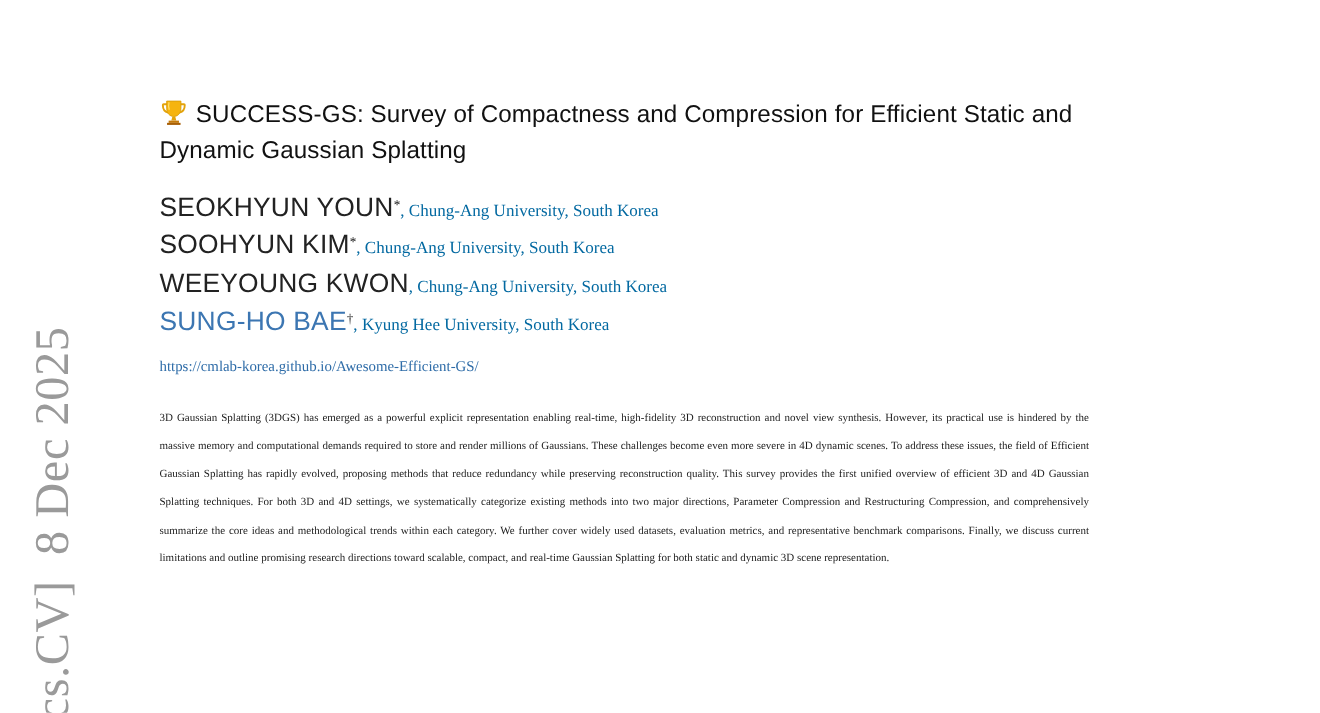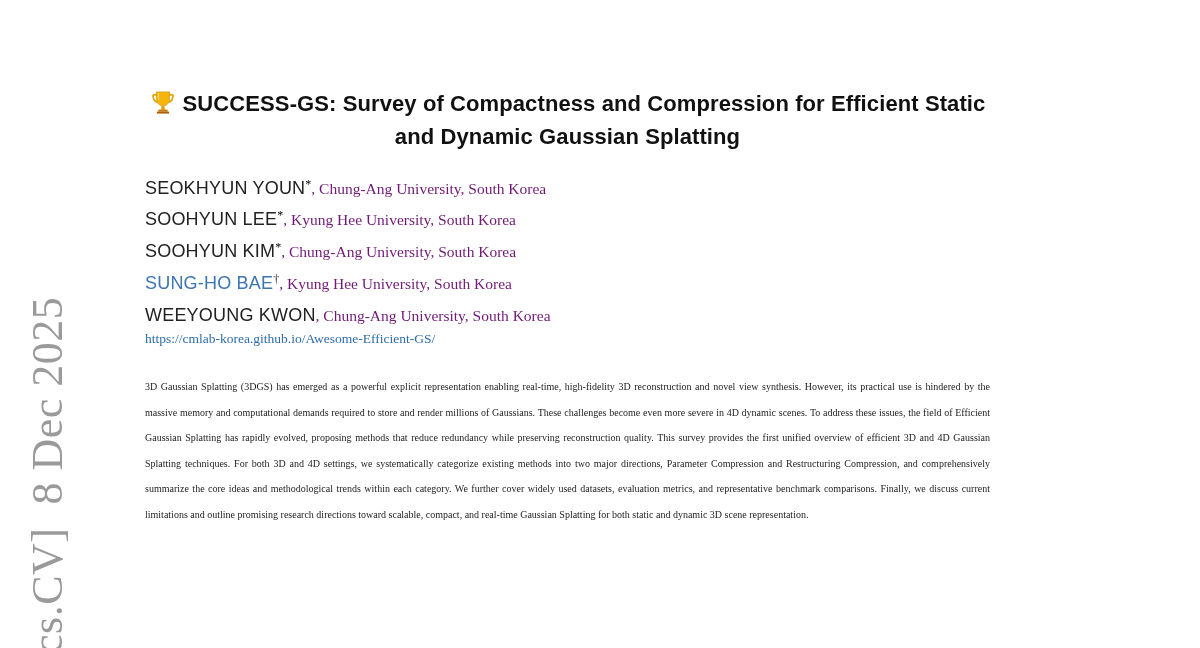--- a/index.html
+++ b/index.html
@@ -34,65 +34,65 @@
     letter-spacing: 0.5px;
   }
   .content {
     position: absolute;
     left: 145px;
     top: 72px;
     width: 845px;
   }
   .title {
     font-family: "Liberation Sans", sans-serif;
-    font-weight: bold;
+    font-weight: normal;
     font-size: 22px;
     line-height: 33px;
     color: var(--text-dark, #111111);
     letter-spacing: 0.1px;
-    text-align: center;
   }
   .trophy {
     display: inline-block;
     width: 26px;
     height: 26px;
     vertical-align: -4px;
     margin-right: 7px;
   }
   .authors {
     margin-top: 20px;
   }
   .author-row {
     line-height: 31.7px;
     white-space: nowrap;
   }
   .author-name {
     font-family: "Liberation Sans", sans-serif;
-    font-size: 18px;
+    font-size: 24px;
     letter-spacing: 0.2px;
     color: #222222;
   }
   .author-name.linked {
     color: var(--author-link, #3c76b2);
   }
   .author-mark {
     font-family: "Liberation Serif", serif;
     font-size: 12px;
     vertical-align: super;
     line-height: 0;
     color: inherit;
   }
   .author-row .author-mark.linked { color: #333333; }
   .affiliation {
     font-family: "Liberation Serif", serif;
     font-size: 15.5px;
-    color: #701a75;
+    color: #0369a1;
   }
   .project-link {
     display: block;
+    margin-top: 13px;
     font-family: "Liberation Serif", serif;
     font-size: 13.5px;
     color: var(--url-link, #2e6ca8);
     text-decoration: none;
   }
   .abstract {
     margin-top: 27px;
     font-family: "Liberation Serif", serif;
     font-size: 10px;
     line-height: 25.5px;
@@ -116,27 +116,26 @@
         <path d="M12 5.5 c-0.8 2.8 -0.8 6.5 0.3 9.5" fill="none" stroke="#ffdf6b" stroke-width="1.6"></path>
         <path d="M16.2 23.4 h3.6 l1.3 5.2 h-6.2 z" fill="#e3a30c"></path>
         <rect x="11.5" y="28.6" width="13" height="2.8" fill="#c4790a"></rect>
         <rect x="9.5" y="31.4" width="17" height="2.6" fill="#a85f06"></rect>
       </svg></span><span>SUCCESS-GS: Survey of Compactness and Compression for Efficient Static and Dynamic Gaussian Splatting</span></h1>
 
     <div class="authors">
 
       <div class="author-row"><span class="author-name">SEOKHYUN YOUN</span><sup class="author-mark">*</sup><span class="affiliation">, Chung-Ang University, South Korea</span></div>
 
-      <div class="author-row"><span class="author-name">SOOHYUN LEE</span><sup class="author-mark">*</sup><span class="affiliation">, Kyung Hee University, South Korea</span></div>
 
       <div class="author-row"><span class="author-name">SOOHYUN KIM</span><sup class="author-mark">*</sup><span class="affiliation">, Chung-Ang University, South Korea</span></div>
 
+      <div class="author-row"><span class="author-name">WEEYOUNG KWON</span><sup class="author-mark"></sup><span class="affiliation">, Chung-Ang University, South Korea</span></div>
+
       <div class="author-row"><span class="author-name linked">SUNG-HO BAE</span><sup class="author-mark linked">†</sup><span class="affiliation">, Kyung Hee University, South Korea</span></div>
-
-      <div class="author-row"><span class="author-name">WEEYOUNG KWON</span><sup class="author-mark"></sup><span class="affiliation">, Chung-Ang University, South Korea</span></div>
 
 
     </div>
 
     <a class="project-link" href="#">https://cmlab-korea.github.io/Awesome-Efficient-GS/</a>
 
     <p class="abstract">3D Gaussian Splatting (3DGS) has emerged as a powerful explicit representation enabling real-time, high-fidelity 3D reconstruction and novel view synthesis. However, its practical use is hindered by the massive memory and computational demands required to store and render millions of Gaussians. These challenges become even more severe in 4D dynamic scenes. To address these issues, the field of Efficient Gaussian Splatting has rapidly evolved, proposing methods that reduce redundancy while preserving reconstruction quality. This survey provides the first unified overview of efficient 3D and 4D Gaussian Splatting techniques. For both 3D and 4D settings, we systematically categorize existing methods into two major directions, Parameter Compression and Restructuring Compression, and comprehensively summarize the core ideas and methodological trends within each category. We further cover widely used datasets, evaluation metrics, and representative benchmark comparisons. Finally, we discuss current limitations and outline promising research directions toward scalable, compact, and real-time Gaussian Splatting for both static and dynamic 3D scene representation.</p>
 
   </div>
 </div>

